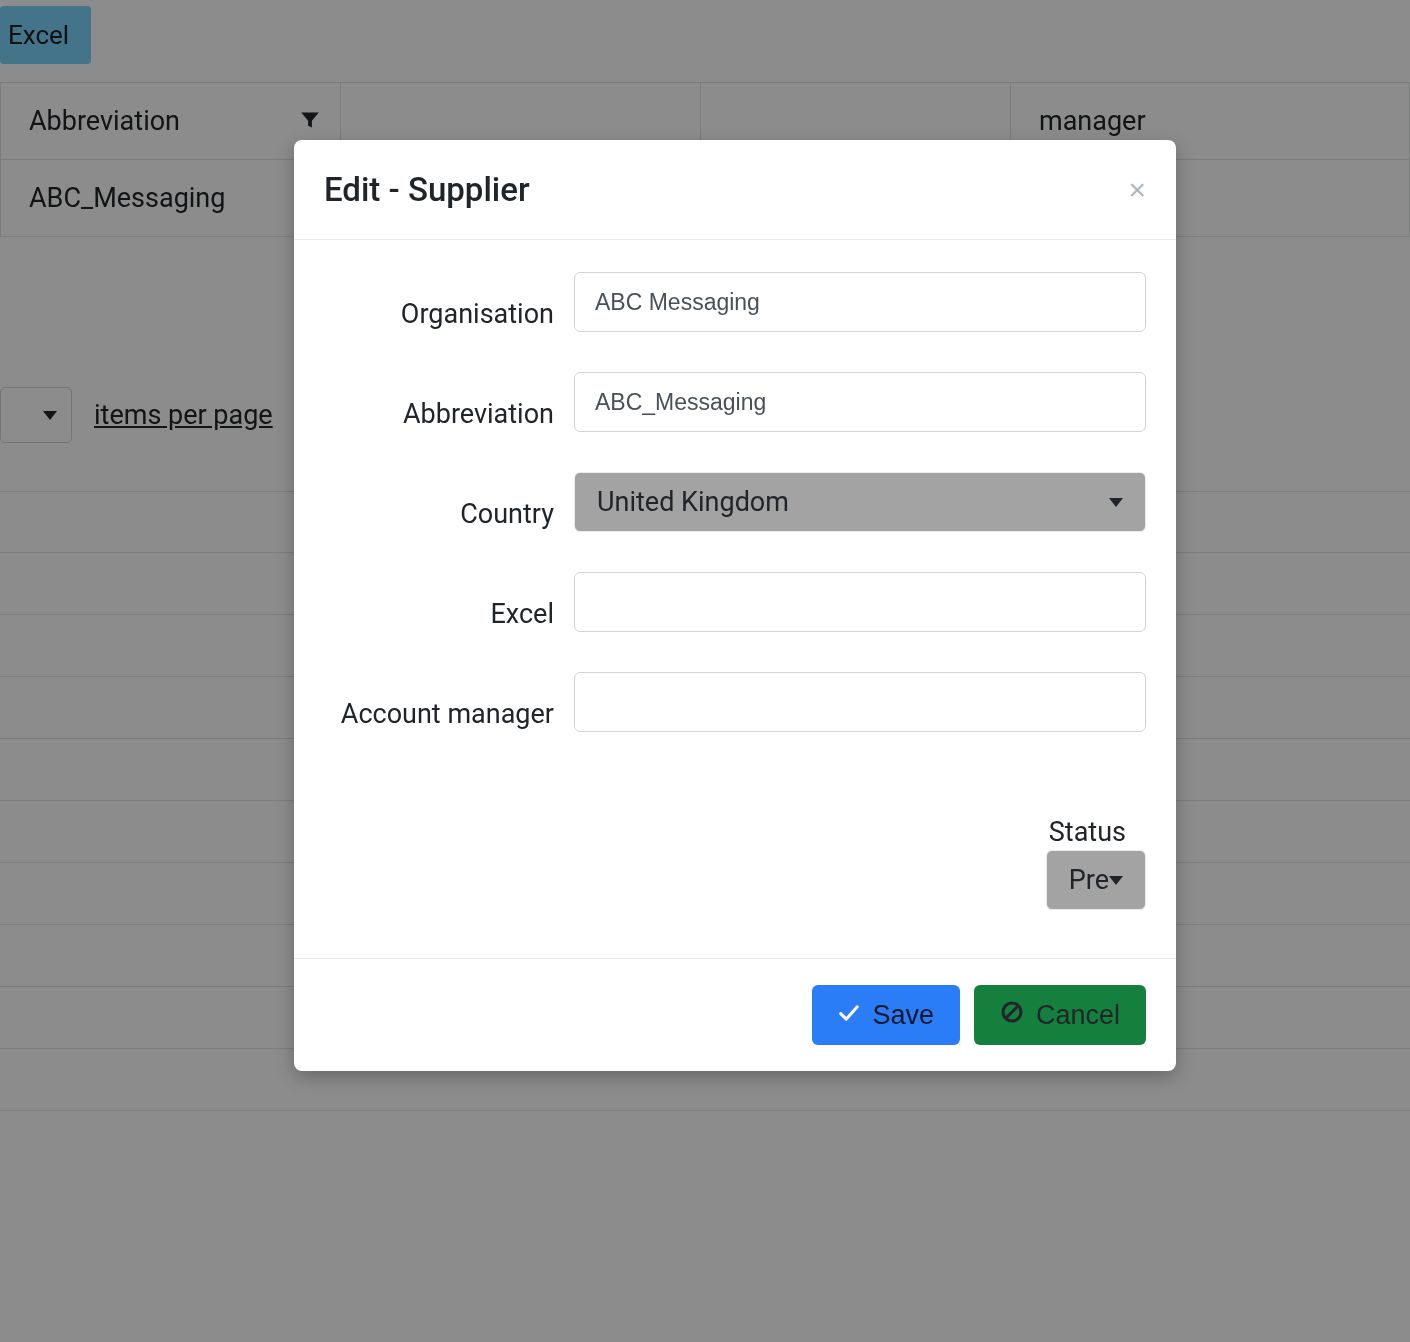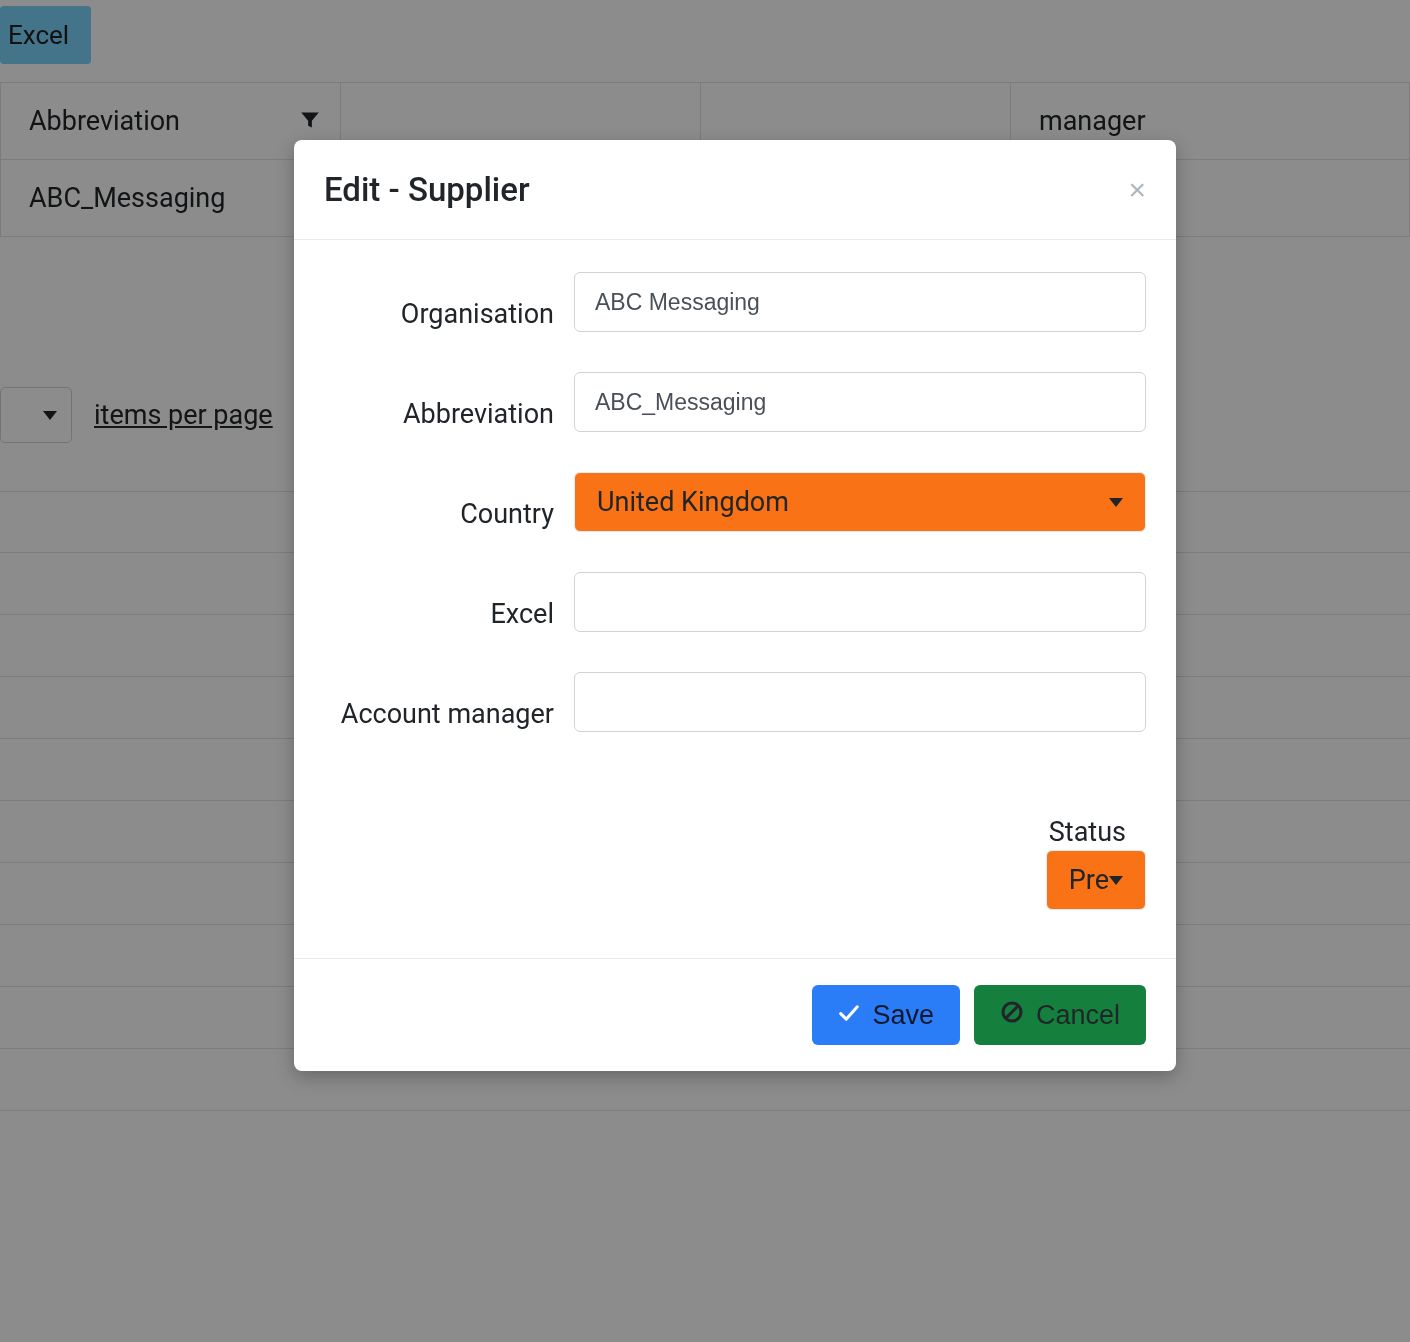--- a/index.html
+++ b/index.html
@@ -157,21 +157,21 @@
       border: 1px solid #ced4da;
       border-radius: 6px;
       padding: 0 20px;
       font-size: 23px;
       color: #495057;
       background: #fff;
     }
     .form-select {
       width: 100%;
       height: 60px;
-      background: #f97316;
+      background: #a3a3a3;
       border: 1px solid #e9ecef;
       border-radius: 6px;
       display: flex;
       align-items: center;
       justify-content: space-between;
       padding: 0 22px;
       font-size: 27px;
       color: #212529;
       cursor: pointer;
     }

